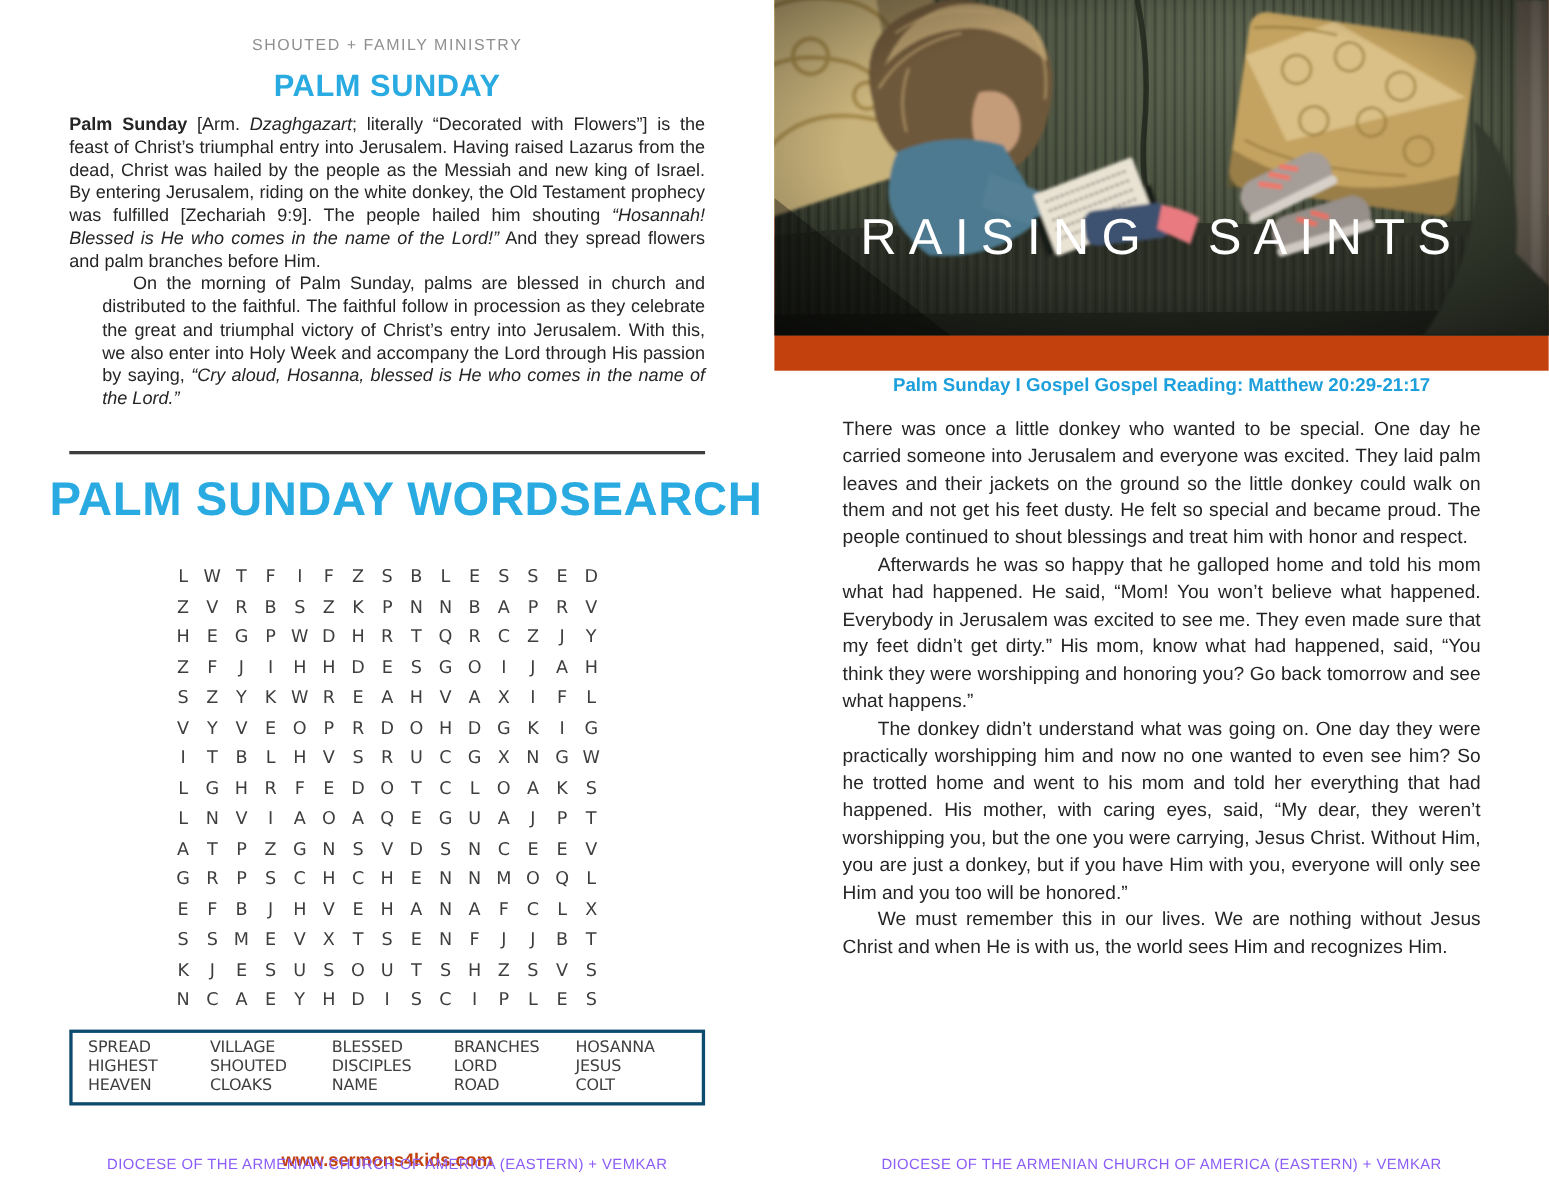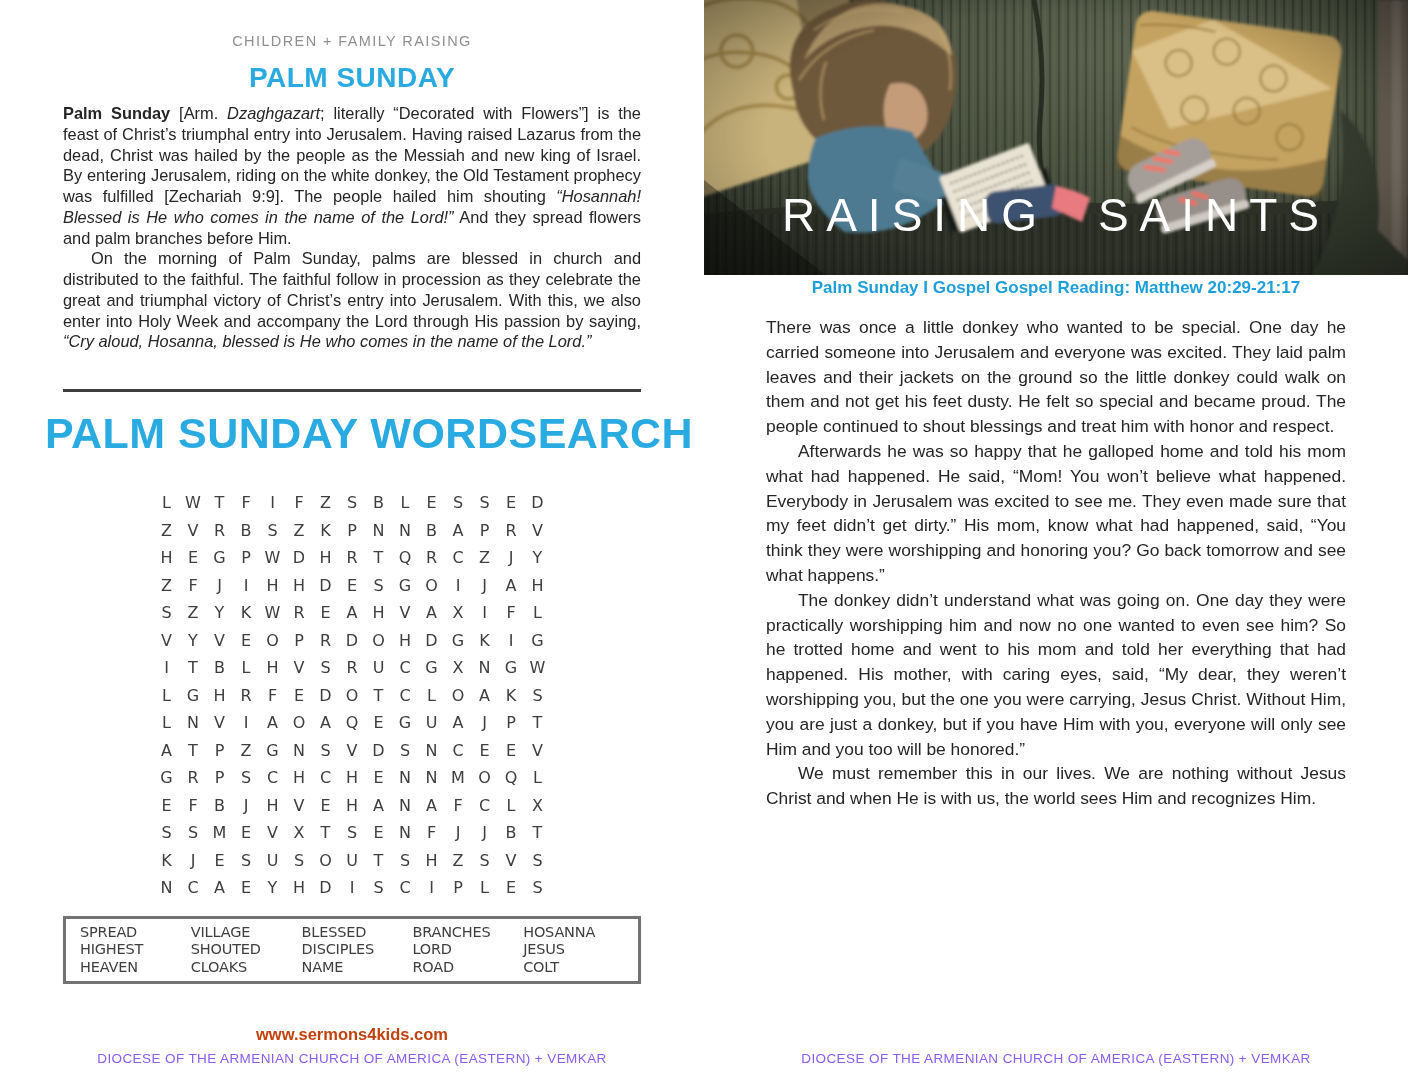--- a/index.html
+++ b/index.html
@@ -19,57 +19,57 @@
     font-size:14.5px; letter-spacing:1.4px; color:#8f8f8f;
   }
   .lp-title {
     margin-top:13px; text-align:center;
     font-size:28px; font-weight:bold; color:#29abe2; letter-spacing:.5px;
   }
   .lp-body {
     width:578px; margin:9px auto 0;
     font-size:16.4px; line-height:1.265; text-align:justify; color:#252525;
   }
-  .lp-body p + p { text-indent:28px; }
+  .lp-body p + p { text-indent:28px;margin-left:30px; }
   .lp-body strong { font-weight:bold; }
   .lp-body i { font-style:italic; }
   .divider { width:578px; margin:37px auto 0; border-top:3px solid #3d3d3d; }
   .ws-title {
     margin-top:17px; text-align:center;
     font-size:43px; font-weight:bold; color:#29abe2; letter-spacing:.5px;padding-left:34px;
   }
   .ws-grid { margin:31px auto 0; width:fit-content; }
   .ws-row { display:flex; height:27.5px; align-items:center; }
   .ws-cell {
     width:26.5px; text-align:center;
     font-family:"DejaVu Sans", sans-serif;
     font-size:16px; color:#3e3e3e;
   }
   .word-box {
     width:578px; margin:14px auto 0;
-    border:3px solid #737373;
+    border:3px solid #0c4a6e;
     padding:5px 4px 5px 14px;
     display:flex;
   }
   .wb-col { flex:1; }
   .wb-word {
     font-family:"DejaVu Sans", sans-serif;
     font-size:14.5px; line-height:17.5px; color:#3e3e3e; letter-spacing:-.2px;
   }
   .source-url {
     margin-top:41px; text-align:center;
     font-size:16.5px; color:#c2410c;font-weight:bold;
   }
   .page-footer {
     position:absolute; bottom:22px; left:0; width:100%;
     text-align:center; font-size:13.5px; letter-spacing:.4px; color:#8b5cf6;
   }
 
   
-  .hero { height:275px; position:relative; background:#c2410c; overflow:hidden; }
+  .hero { height:337px; position:relative; background:#c2410c; overflow:hidden; }
   .hero svg { display:block; }
   .hero-title {
     position:absolute; top:188px; left:0; width:100%;
     text-align:center; color:#ffffff;
     font-size:46px; font-weight:400; letter-spacing:11px; word-spacing:26px;
     white-space:nowrap;
   }
   .hero-banner {
     position:absolute; top:253px; left:0; width:100%; height:34px;
     background:#29a8e0; color:#ffffff;
@@ -87,21 +87,21 @@
   .story-body {
     width:580px; margin:17px auto 0;
     font-size:17.4px; line-height:1.425; text-align:justify; color:#252525;
   }
   .story-p.indent { text-indent:32px; }
 </style>
 </head>
 <body>
 
 <div class="page">
-  <div class="eyebrow">CHILDREN + FAMILY RAISING</div>
+  <div class="eyebrow">SHOUTED + FAMILY MINISTRY</div>
   <h1 class="lp-title">PALM SUNDAY</h1>
 
   <div class="lp-body">
     <p><strong>Palm Sunday</strong><span> [Arm. </span><i>Dzaghgazart</i><span>; literally “Decorated with Flowers”] is the feast of Christ’s triumphal entry into Jerusalem.  Having raised Lazarus from the dead, Christ was hailed by the people as the Messiah and new king of Israel.  By entering Jerusalem, riding on the white donkey, the Old Testament prophecy was fulfilled [Zechariah 9:9].  The people hailed him shouting </span><i>“Hosannah! Blessed is He who comes in the name of the Lord!”</i><span>  And they spread flowers and palm branches before Him.</span></p>
     <p><span>On the morning of Palm Sunday, palms are blessed in church and distributed to the faithful.  The faithful follow in procession as they celebrate the great and triumphal victory of Christ’s entry into Jerusalem.  With this, we also enter into Holy Week and accompany the Lord through His passion by saying, </span><i>“Cry aloud, Hosanna, blessed is He who comes in the name of the Lord.”</i></p>
   </div>
 
   <div class="divider"></div>
 
   <h2 class="ws-title">PALM SUNDAY WORDSEARCH</h2>

